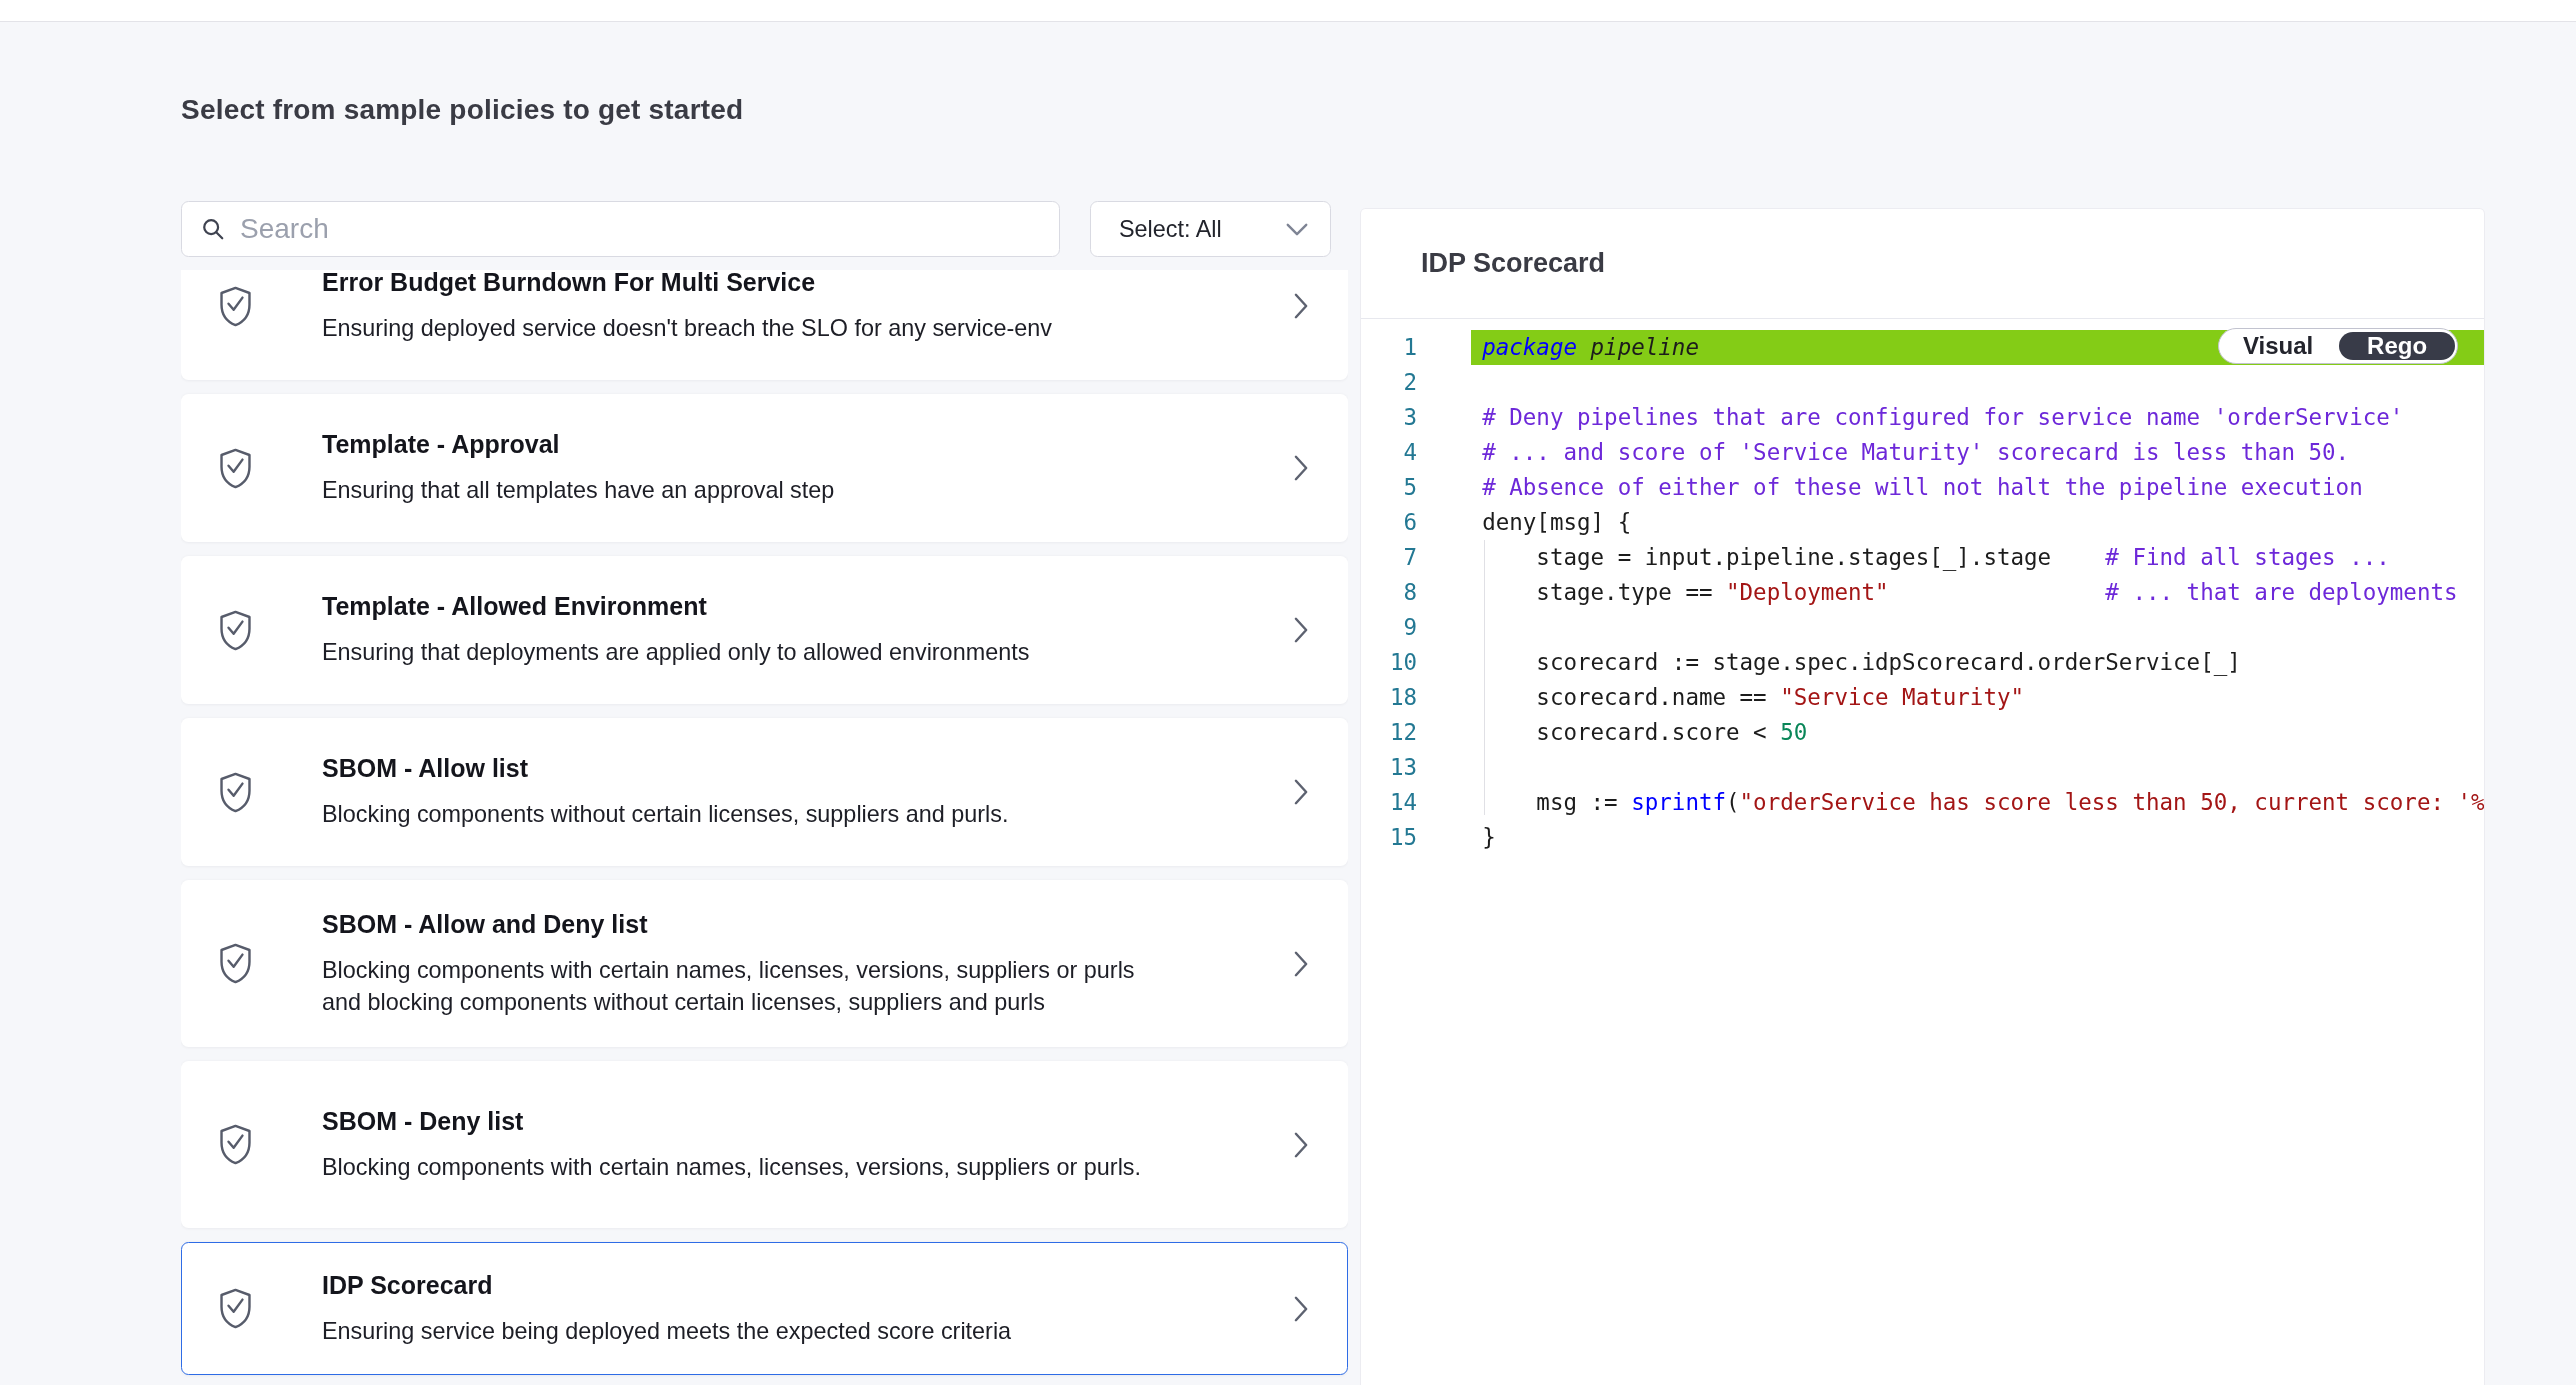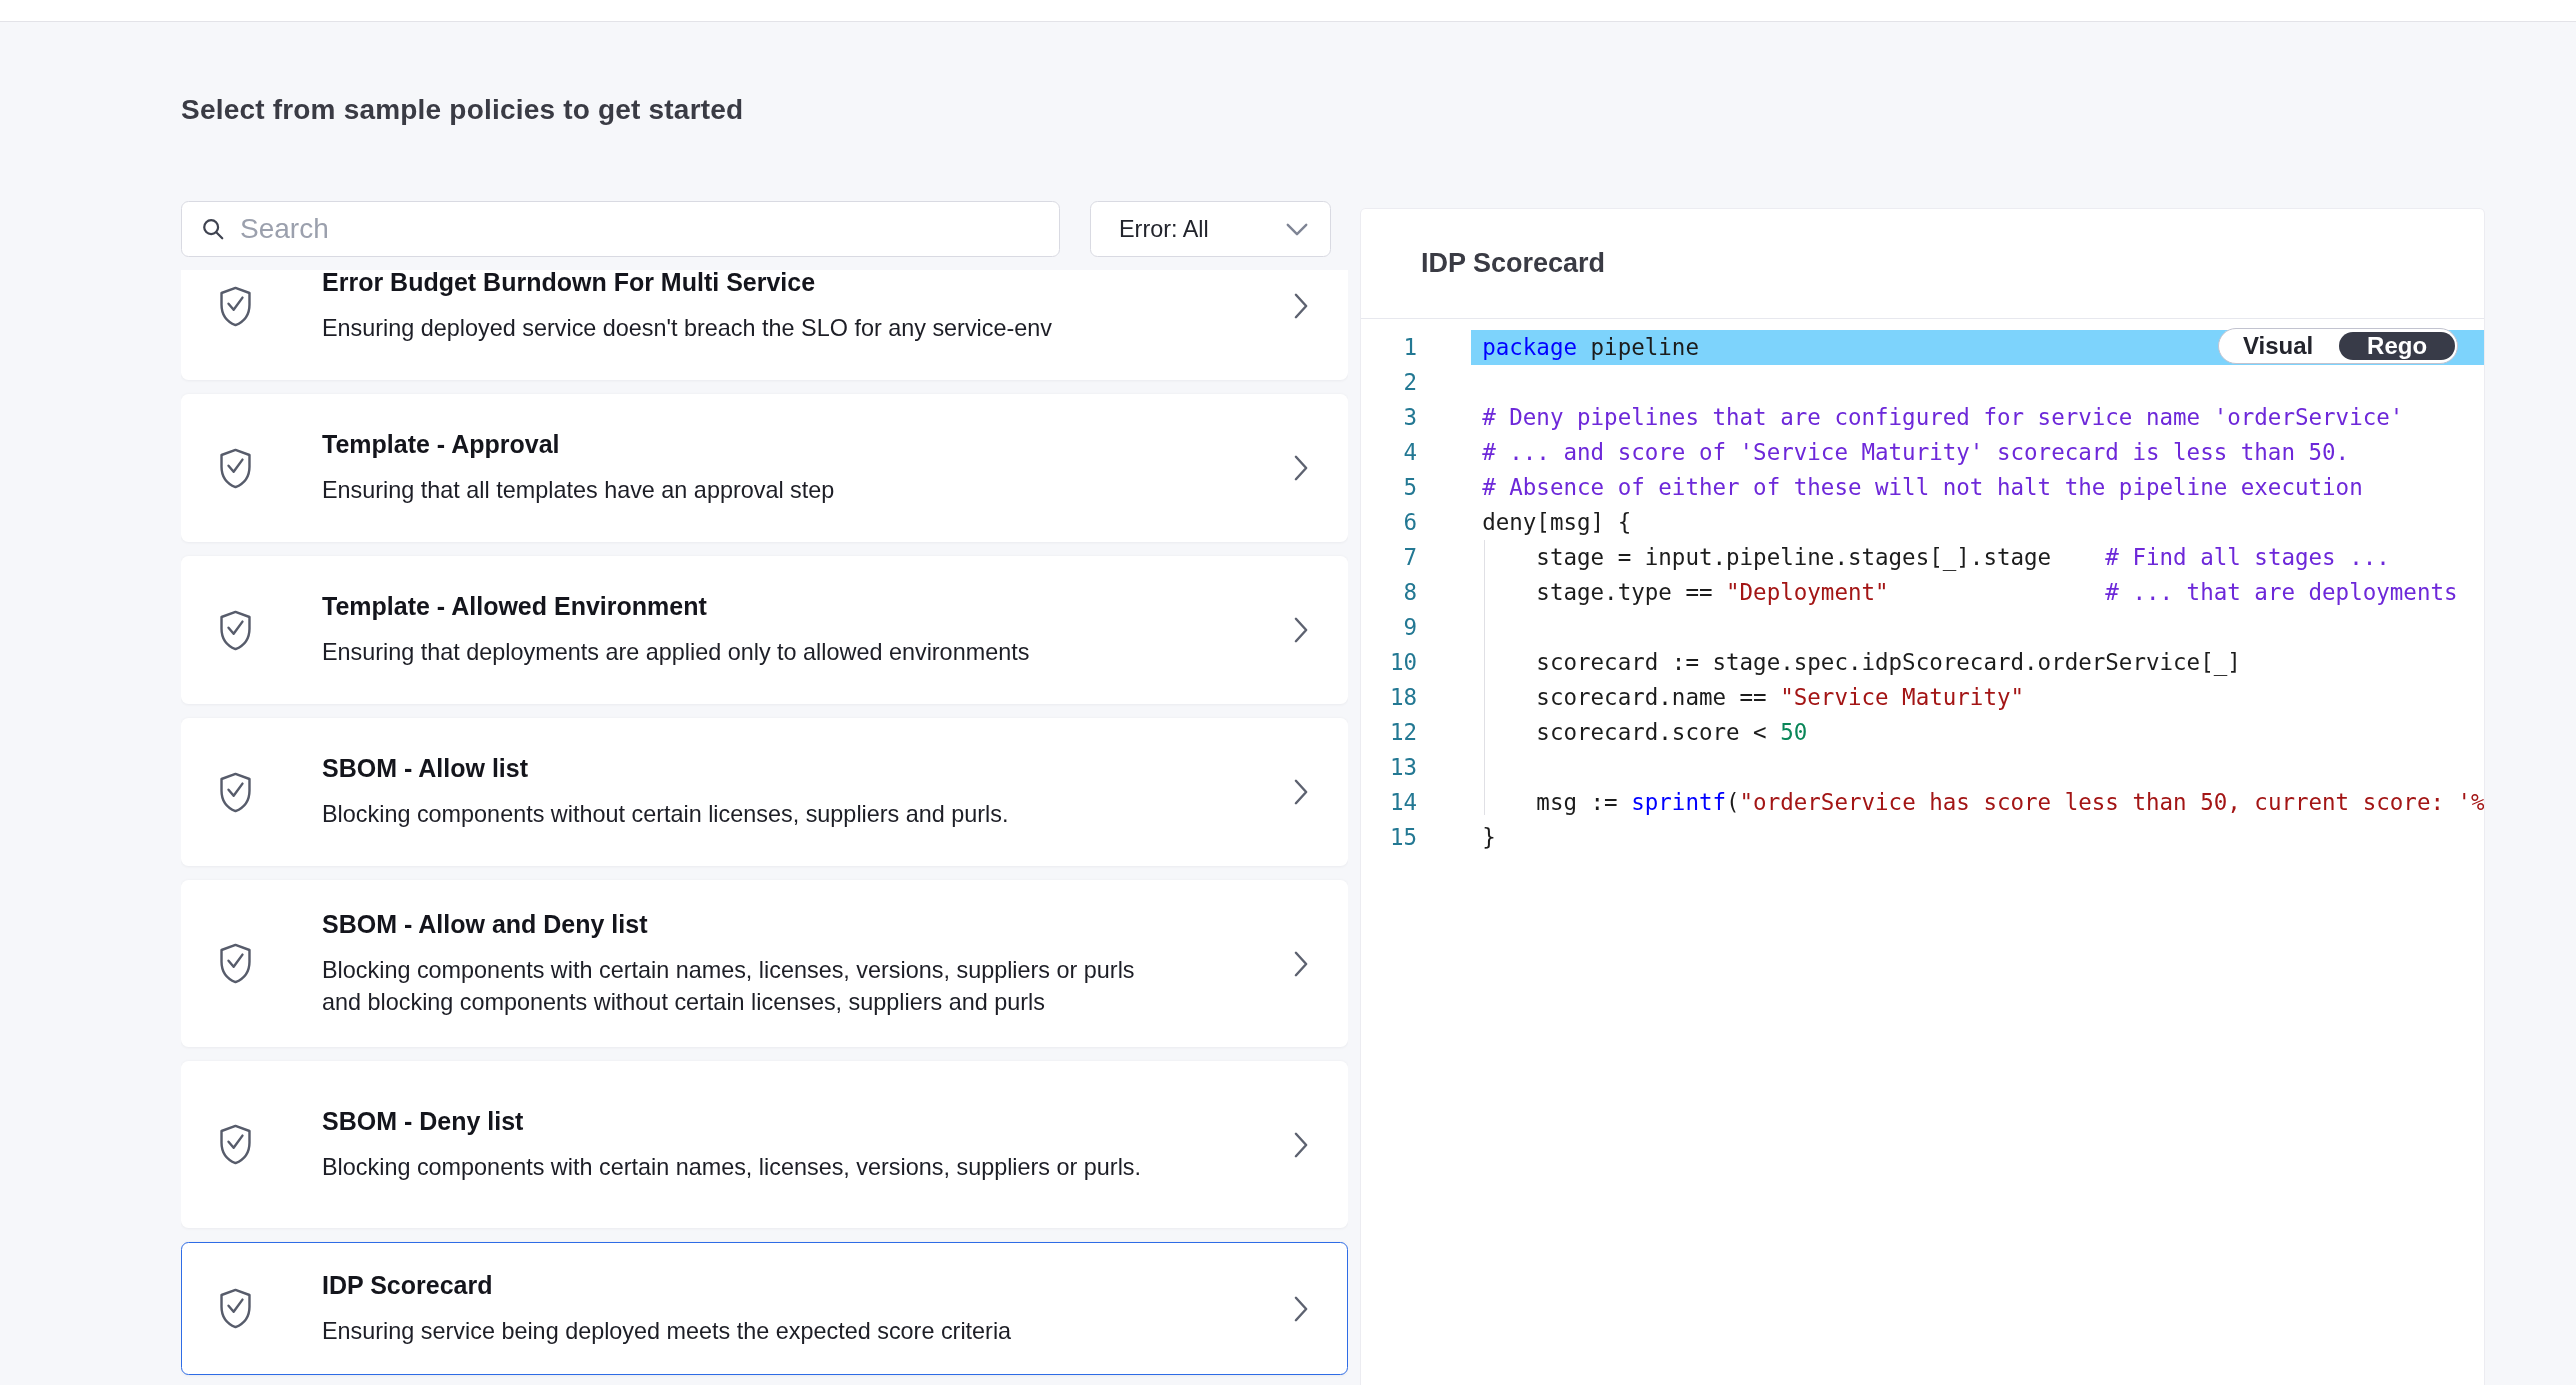--- a/index.html
+++ b/index.html
@@ -53,21 +53,21 @@
                   border-radius:5.6px 5.6px 0 0; }
   .panel-header { height:110px; border-bottom:0.9px solid #e7e8ee; display:flex; align-items:center; }
   .panel-title  { font-size:27px; font-weight:700; color:#3a3b44; margin-left:60px; }
 
   .code-wrap { position:relative; margin-top:11.2px; overflow:hidden; }
   .code-line { display:flex; height:35px; line-height:35px;
                font-family:"DejaVu Sans Mono", monospace; font-size:22.5px; white-space:pre; }
   .code-line .gutter { flex:0 0 56px; text-align:right; color:#237893; }
   .code-line .spacer { flex:0 0 54px; }
   .code-line .line-content { flex:1; min-width:0; overflow:hidden; padding-left:11.2px; }
-  .code-line.line--highlight .line-content { background:#7dd3fc; }
+  .code-line.line--highlight .line-content { background:#84cc16;font-style:italic; }
   .t-kw  { color:#0000ff; }
   .t-pl  { color:#1c1c1c; }
   .t-cm  { color:#6d28d9; }
   .t-str { color:#a31515; }
   .t-num { color:#098658; }
   .indent-guide { position:absolute; left:123px; top:210px; width:0.9px; height:275px;
                   background:#e0e0e5; }
 
   
   .mode-toggle { position:absolute; top:119px; right:26px; height:36px;
@@ -87,21 +87,21 @@
 
 <div class="search-box">
   <svg width="24" height="24" viewBox="0 0 26 26" fill="none">
     <circle cx="11" cy="11" r="7.5" stroke="#3f4350" stroke-width="2.4"></circle>
     <line x1="16.5" y1="16.5" x2="23" y2="23" stroke="#3f4350" stroke-width="2.4" stroke-linecap="round"></line>
   </svg>
   <input type="text" placeholder="Search" style="">
 </div>
 
 <div class="entity-select">
-  <span class="label">Error: All</span>
+  <span class="label">Select: All</span>
   <svg width="24" height="15" viewBox="0 0 26 16" fill="none">
     <polyline points="3,3 13,13 23,3" stroke="#7e8494" stroke-width="2.6" stroke-linecap="round" stroke-linejoin="round"></polyline>
   </svg>
 </div>
 
 <div class="policy-list">
     <div class="policy-card card--clip">
     <span class="card-icon">
       <svg width="41" height="45" viewBox="0 0 44 48" fill="none">
         <path d="M22 4 L37 9.5 V22 C37 33.5 30.5 40.5 22 44 C13.5 40.5 7 33.5 7 22 V9.5 Z" stroke="#575c6b" stroke-width="2.6" stroke-linejoin="round"></path>

